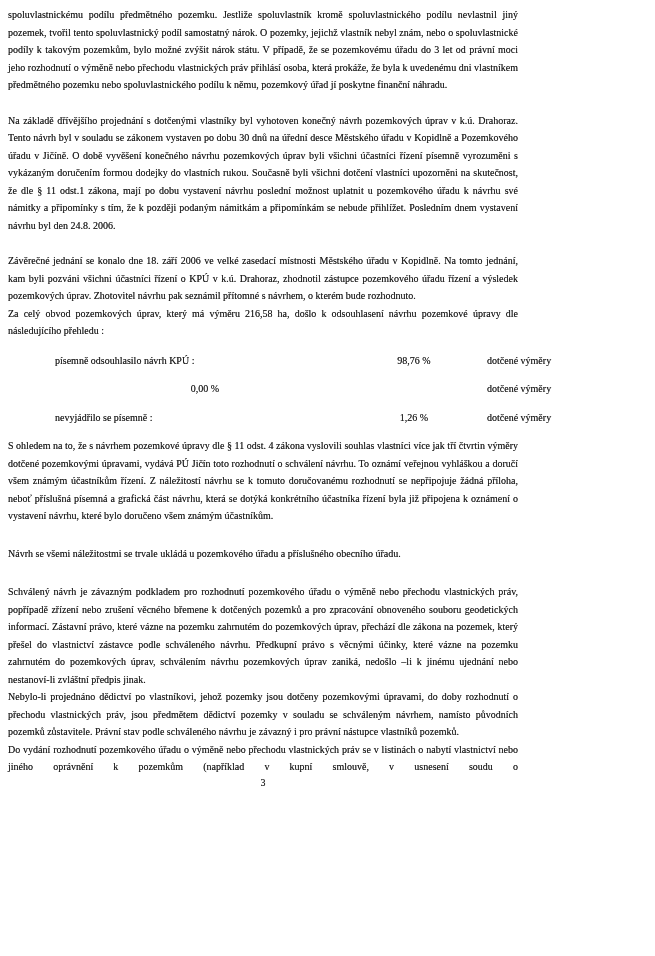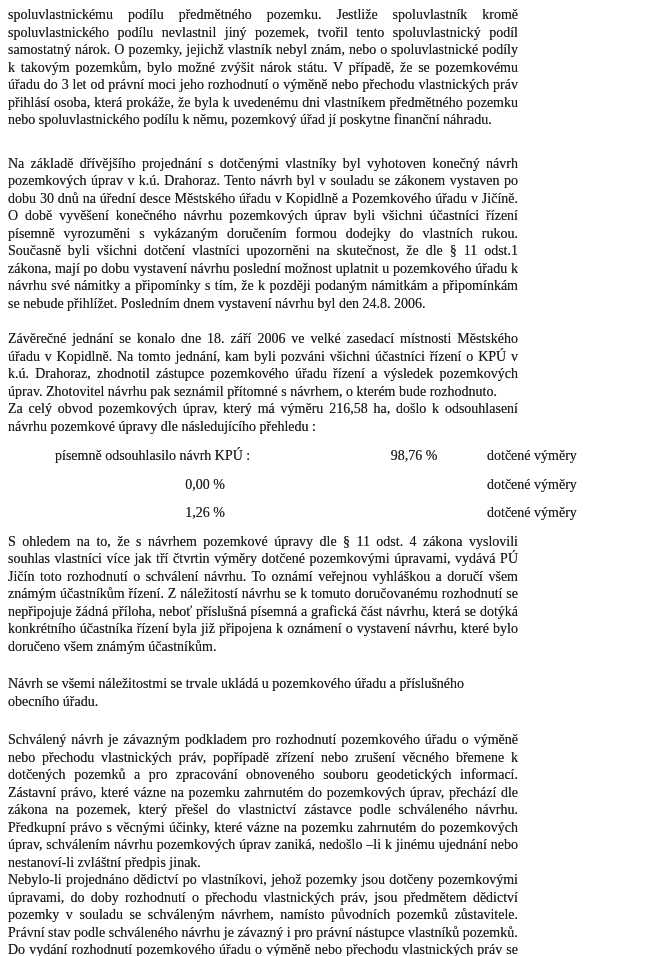--- a/index.html
+++ b/index.html
@@ -12,29 +12,29 @@
     height: 956px;
     overflow: hidden;
     font-family: "Liberation Serif", "DejaVu Serif", serif;
     color: #1d1d1d;
   }
   .page {
     box-sizing: border-box;
     width: 522px;
     height: 956px;
     padding: 6px 4px 0 8px;
-    font-size: 14px;
+    font-size: 10px;
     line-height: 17.5px;
     
     text-shadow: 0 0 0.3px rgba(20,20,20,0.65);
   }
   p { margin: 0; }
   .justify { text-align: justify; }
   .justify-all { text-align: justify; text-align-last: justify; }
-  .block-p2  { margin-top: 26px; }
+  .block-p2  { margin-top: 18px; }
   .block-p3  { margin-top: 18px; }
   .consent-table { margin-top: 12px; padding-left: 47px; }
   .trow {
     display: grid;
     grid-template-columns: 300px 118px 14px auto;
     margin-bottom: 11px;
   }
   .tvalue { text-align: center; white-space: nowrap; }
   .tunit  { grid-column: 4; white-space: nowrap; }
   .block-p4  { }
@@ -66,20 +66,21 @@
     <div class="trow">
       <span class="tlabel">písemně odsouhlasilo návrh KPÚ :</span>
       <span class="tvalue">98,76 %</span>
       <span class="tunit">dotčené výměry</span>
     </div>
     <div class="trow">
       <span class="tvalue">0,00 %</span>
       <span class="tunit">dotčené výměry</span>
     </div>
     <div class="trow">
+      <span class="tlabel">nevyjádřilo se písemně :</span>
       <span class="tvalue">1,26 %</span>
       <span class="tunit">dotčené výměry</span>
     </div>
   </div>
 
   <div class="block-p4">
     <p class="justify">S ohledem na to, že s návrhem pozemkové úpravy dle § 11 odst. 4 zákona vyslovili souhlas vlastníci více jak tří čtvrtin výměry dotčené pozemkovými úpravami, vydává PÚ Jičín toto rozhodnutí o schválení návrhu. To oznámí veřejnou vyhláškou a doručí všem známým účastníkům řízení. Z náležitostí návrhu se k tomuto doručovanému rozhodnutí se nepřipojuje žádná příloha, neboť příslušná písemná a grafická část návrhu, která se dotýká konkrétního účastníka řízení byla již připojena k oznámení o vystavení návrhu, které bylo doručeno všem známým účastníkům.</p>
   </div>
 
   <div class="block-p5">

